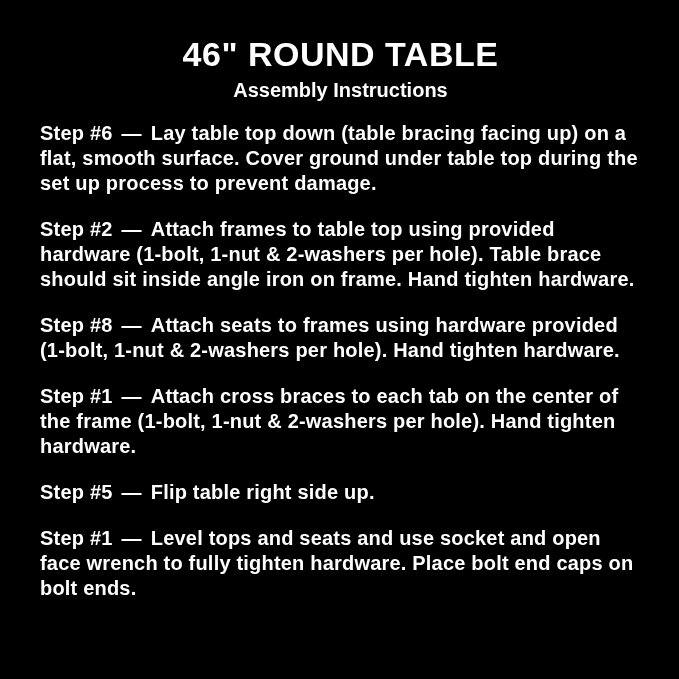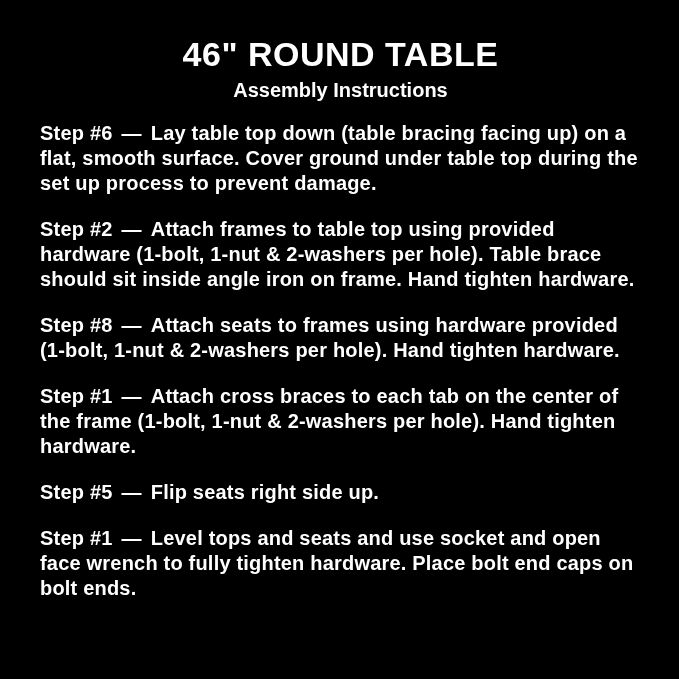--- a/index.html
+++ b/index.html
@@ -59,19 +59,19 @@
   <div class="steps">
 
     <p class="step"><span>Step #6</span><span class="step-dash">—</span><span>Lay table top down (table bracing facing up) on a flat, smooth surface. Cover ground under table top during the set up process to prevent damage.</span></p>
 
     <p class="step"><span>Step #2</span><span class="step-dash">—</span><span>Attach frames to table top using provided hardware (1-bolt, 1-nut &amp; 2-washers per hole). Table brace should sit inside angle iron on frame. Hand tighten hardware.</span></p>
 
     <p class="step"><span>Step #8</span><span class="step-dash">—</span><span>Attach seats to frames using hardware provided (1-bolt, 1-nut &amp; 2-washers per hole). Hand tighten hardware.</span></p>
 
     <p class="step"><span>Step #1</span><span class="step-dash">—</span><span>Attach cross braces to each tab on the center of the frame (1-bolt, 1-nut &amp; 2-washers per hole). Hand tighten hardware.</span></p>
 
-    <p class="step"><span>Step #5</span><span class="step-dash">—</span><span>Flip seats right side up.</span></p>
+    <p class="step"><span>Step #5</span><span class="step-dash">—</span><span>Flip table right side up.</span></p>
 
     <p class="step"><span>Step #1</span><span class="step-dash">—</span><span>Level tops and seats and use socket and open face wrench to fully tighten hardware. Place bolt end caps on bolt ends.</span></p>
 
   </div>
 
 </div>
 
 </body></html>

